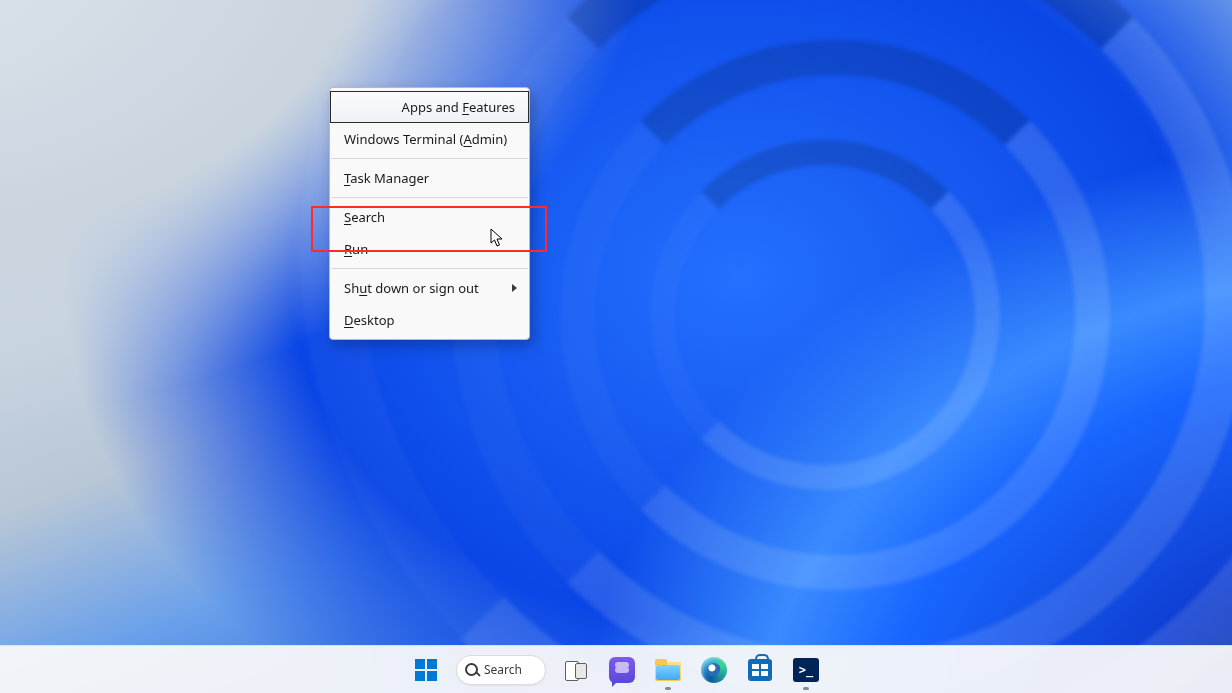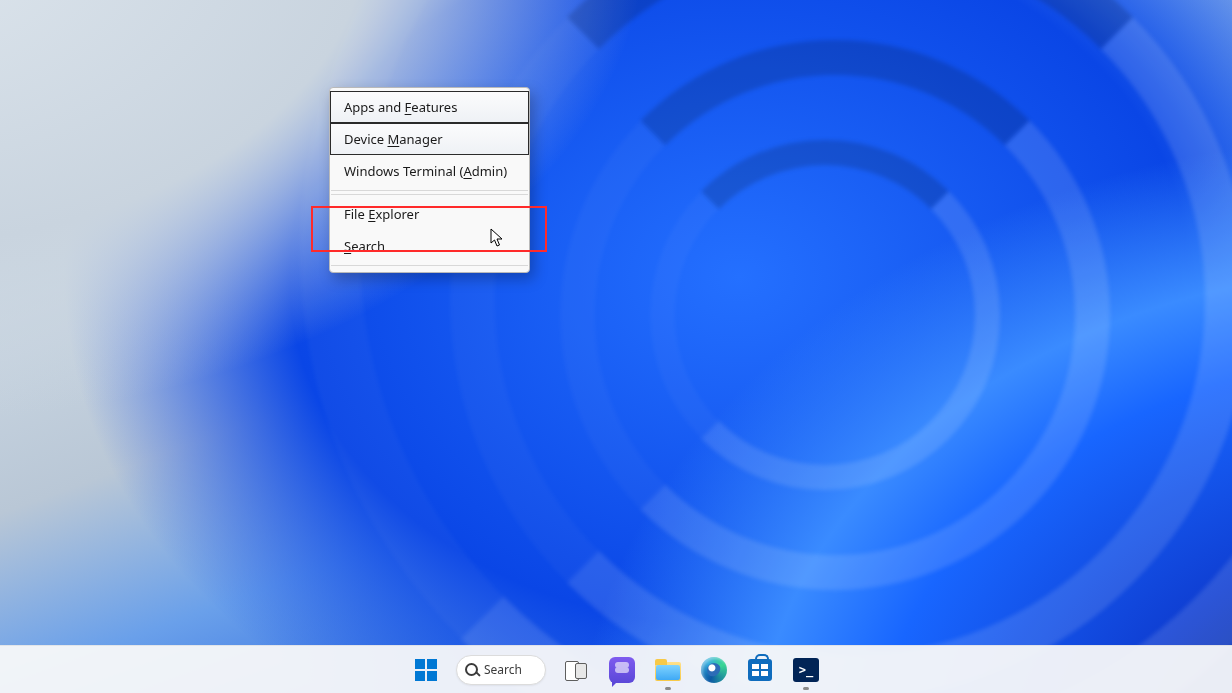--- a/index.html
+++ b/index.html
@@ -46,20 +46,21 @@
       display: flex; align-items: center;
       font-size: 13px; color: #1a1a1a;
       cursor: default;
       user-select: none;
     }
     .menu-item .u { text-decoration: underline; text-underline-offset: 2px; }
     .menu-item.hover, .menu-item.focused {
       background: linear-gradient(#fcfcfd, #eef1f5);
       outline: 1px solid #2b2b2b;
       outline-offset: -1px;
+      justify-content: flex-end;
     }
     .menu-sep { height: 1px; margin: 3px 1px; background: #d8d8d8; }
     .submenu-arrow {
       position: absolute; right: 12px; top: 50%; transform: translateY(-50%);
       width: 0; height: 0;
       border-top: 4px solid transparent;
       border-bottom: 4px solid transparent;
       border-left: 5px solid #3a3a3a;
     }
     .annotation-highlight {
@@ -178,35 +179,42 @@
   <div class="swirl s1"></div>
   <div class="swirl s2"></div>
   <div class="swirl s3"></div>
   <div class="swirl s4"></div>
 </div>
 
 <div class="context-menu" id="ctx">
     <div class="menu-item focused">
       <span>Apps and <span class="u">F</span>eatures</span>
     </div>
-    <div class="menu-item hover">
-      <span>Device <span class="u">M</span>anager</span>
-    </div>
     <div class="menu-item">
       <span>Windows Terminal (<span class="u">A</span>dmin)</span>
     </div>
     <div class="menu-sep"></div>
+    <div class="menu-item">
+      <span><span class="u">T</span>ask Manager</span>
+    </div>
     <div class="menu-sep"></div>
     <div class="menu-item">
-      <span>File <span class="u">E</span>xplorer</span>
-    </div>
-    <div class="menu-item">
       <span><span class="u">S</span>earch</span>
     </div>
+    <div class="menu-item">
+      <span><span class="u">R</span>un</span>
+    </div>
     <div class="menu-sep"></div>
+    <div class="menu-item">
+      <span>Sh<span class="u">u</span>t down or sign out</span>
+      <span class="submenu-arrow"></span>
+    </div>
+    <div class="menu-item">
+      <span><span class="u">D</span>esktop</span>
+    </div>
   </div>
 
 <div class="annotation-highlight"></div>
 
 <svg class="cursor-arrow" viewBox="0 0 14 20">
   <path d="M1 1 L1 15 L4.5 12 L7 18 L9.5 17 L7 11 L12 11 Z" fill="#fff" stroke="#000" stroke-width="1"></path>
 </svg>
 
 <div class="taskbar" id="taskbar">
     <div class="tb-item square">

